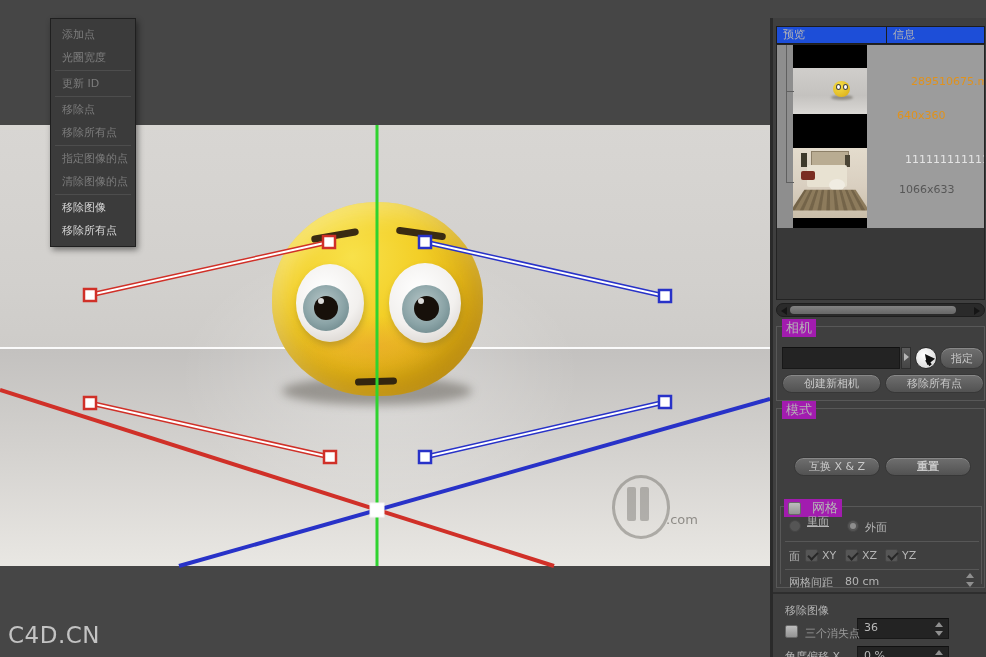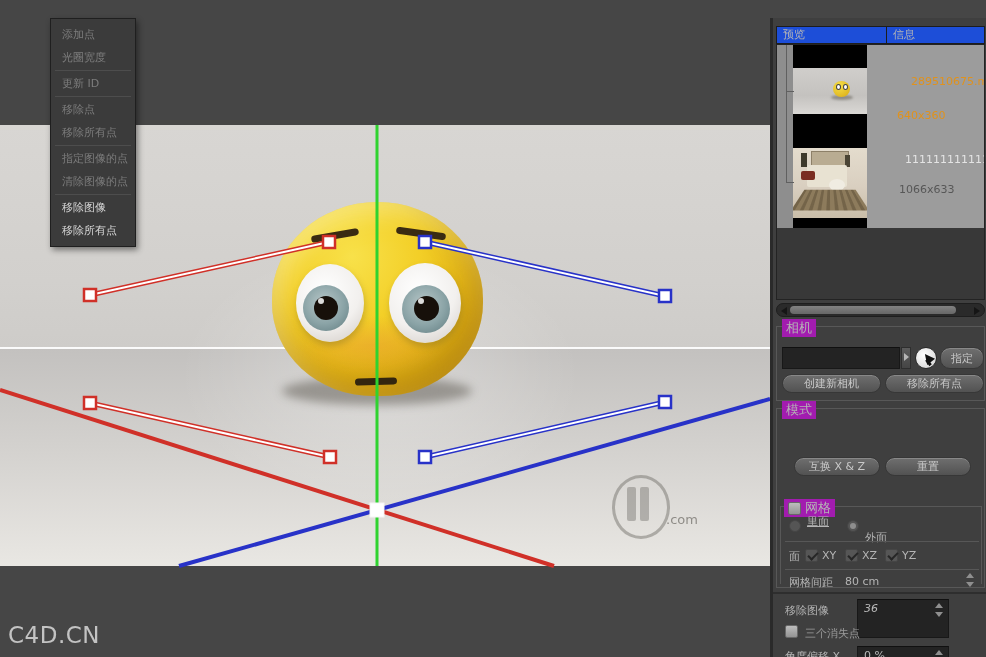--- a/index.html
+++ b/index.html
@@ -296,34 +296,34 @@
         <div class="cursor-tail"></div>
       </div>
       <div class="pill" style="left:163px;top:20px;width:44px;height:22px;">指定</div>
       <div class="pill" style="left:5px;top:47px;width:99px;height:19px;">创建新相机</div>
       <div class="pill" style="left:108px;top:47px;width:99px;height:19px;">移除所有点</div>
     </div>
 
     <div class="group" style="left:3px;top:390px;width:209px;height:180px;">
       <div class="legend">模式</div>
       <div class="pill" style="left:17px;top:48px;width:86px;height:19px;">互换 X &amp; Z</div>
-      <div class="pill" style="left:108px;top:48px;width:86px;height:19px;">重置</div>
+      <div class="pill" style="left:108px;top:48px;width:86px;height:19px;font-weight:bold;">重置</div>
 
       <div class="group" style="left:3px;top:97px;width:202px;height:78px;border-bottom:none;">
-        <div class="legend" style="left:3px;display:flex;align-items:center;gap:4px;">
+        <div class="legend" style="left:3px;display:flex;align-items:center;gap:11px;">
           <span class="cb lite" style="position:relative;display:inline-block;"></span>
           <span>网格</span>
         </div>
 
         <div class="radio" style="left:8px;top:13px;"></div>
         <div class="row-label dis-txt" style="left:26px;top:7px;text-decoration:underline;">里面</div>
         <div class="radio" style="left:66px;top:13px;">
             <div class="dot"></div>
           </div>
-        <div class="row-label dis-txt" style="left:84px;top:13px;margin-top:10px;">外面</div>
+        <div class="row-label dis-txt" style="left:84px;top:13px;">外面</div>
         <div class="sep-line" style="left:4px;top:34px;width:194px;"></div>
 
         <div class="row-label dis-txt" style="left:8px;top:42px;">面</div>
         <div class="cb dark" style="left:24px;top:42px;">
             <div class="check"></div>
           </div>
         <div class="row-label dis-txt" style="left:41px;top:42px;">XY</div>
         <div class="cb dark" style="left:64px;top:42px;">
             <div class="check"></div>
           </div>
@@ -339,21 +339,21 @@
         <div class="stepper" style="right:6px;top:66px;">
           <div class="up"></div>
           <div class="dn"></div>
         </div>
       </div>
     </div>
 
     <div class="sep-line" style="left:0px;top:574px;width:213px;background:#2e2e2e;height:2px;position:absolute;"></div>
 
     <div class="row-label" style="left:12px;top:585px;">移除图像</div>
-    <div class="tinput" style="left:84px;top:581px;width:92px;height:39px;font-style:italic;">
+    <div class="tinput" style="left:84px;top:600px;width:92px;height:21px;">
       <span>36</span>
       <div class="stepper" style="right:4px;top:3px;">
         <div class="up"></div>
         <div class="dn"></div>
       </div>
     </div>
 
     <div class="cb lite" style="left:12px;top:607px;"></div>
     <div class="row-label" style="left:32px;top:608px;color:#9a9a9a;">三个消失点</div>
 

